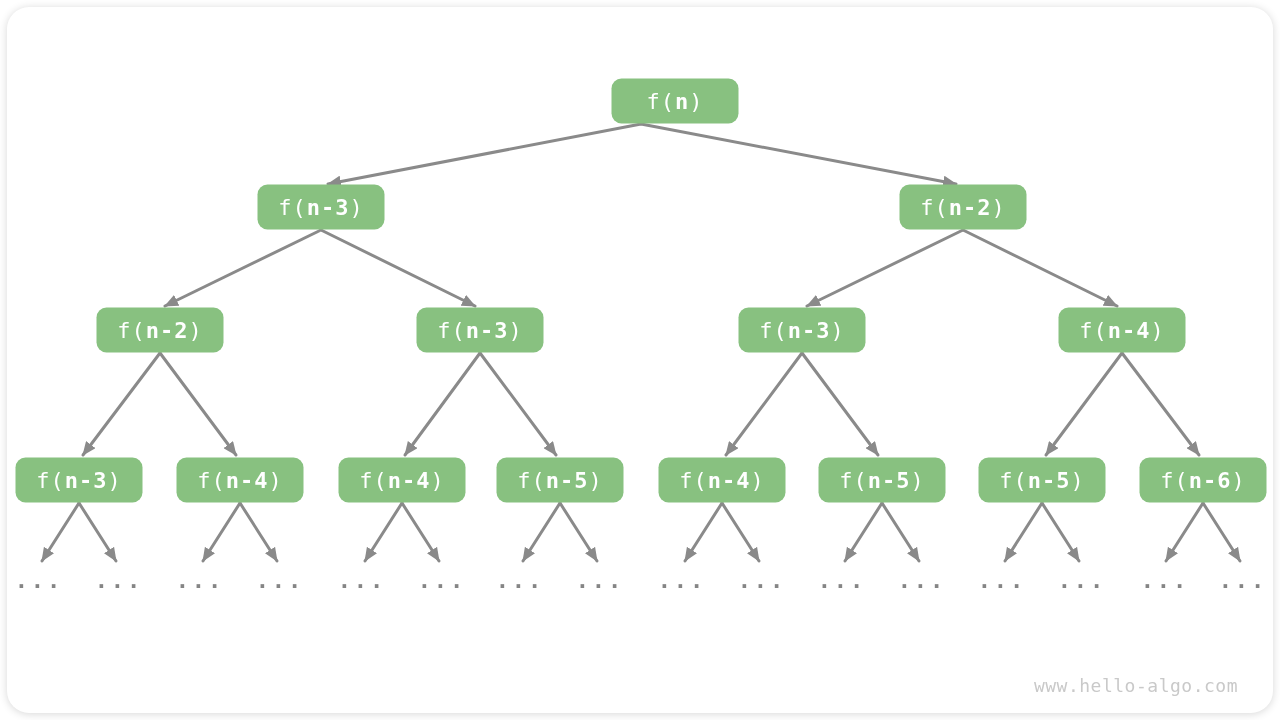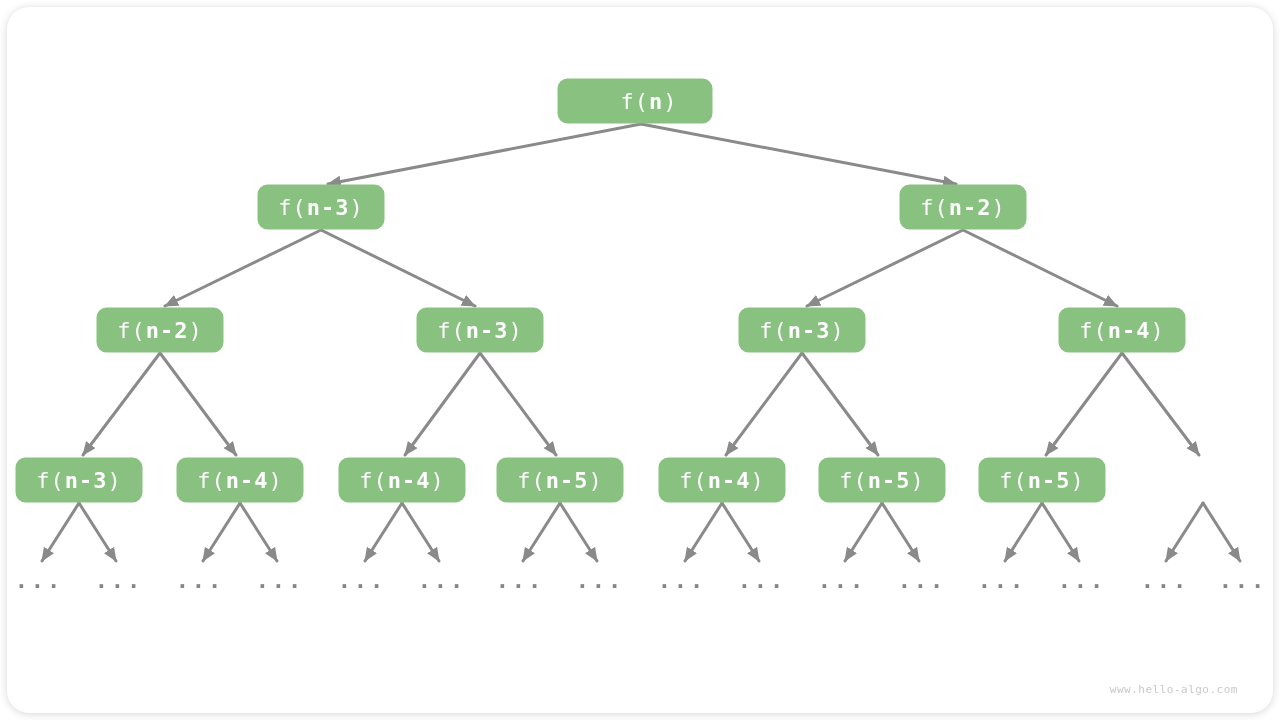--- a/index.html
+++ b/index.html
@@ -7,21 +7,21 @@
          font-family:"DejaVu Sans Mono","Liberation Mono",monospace;}
   .card{position:absolute;left:7px;top:7px;right:7px;bottom:7px;background:#ffffff;
         border-radius:22px;box-shadow:0 1px 9px rgba(0,0,0,0.16);}
   .edges{position:absolute;left:0;top:0;width:1280px;height:720px;}
   .node{position:absolute;width:127px;height:45px;transform:translate(-50%,-50%);
         background:#88C180;border-radius:10px;color:#ffffff;text-align:center;
         line-height:45px;font-size:22px;letter-spacing:1px;white-space:nowrap;}
   .node .arg{font-weight:bold;}
   .dots{position:absolute;transform:translate(-50%,-50%);color:#858585;
         font-size:22px;font-weight:bold;letter-spacing:3px;line-height:1;}
-  .watermark{position:absolute;right:42px;bottom:24px;color:#c9c9c9;font-size:11px;
+  .watermark{position:absolute;right:42px;bottom:24px;color:#c9c9c9;font-size:18px;
         letter-spacing:0.5px;}
 </style>
 </head>
 <body>
 
 <div class="stage">
   <div class="card"></div>
 
   <svg class="edges" width="1280" height="720" viewBox="0 0 1280 720">
     <defs>
@@ -56,37 +56,38 @@
       <line x1="722" y1="503" x2="759" y2="561" marker-end="url(#ah)"></line>
       <line x1="882" y1="503" x2="845" y2="561" marker-end="url(#ah)"></line>
       <line x1="882" y1="503" x2="919" y2="561" marker-end="url(#ah)"></line>
       <line x1="1042" y1="503" x2="1005" y2="561" marker-end="url(#ah)"></line>
       <line x1="1042" y1="503" x2="1079" y2="561" marker-end="url(#ah)"></line>
       <line x1="1203" y1="503" x2="1166" y2="561" marker-end="url(#ah)"></line>
       <line x1="1203" y1="503" x2="1240" y2="561" marker-end="url(#ah)"></line>
     </g>
   </svg>
 
-  <div class="node" style="left:635px;top:101px;padding-left:28px;"><span>f(</span><span class="arg">n</span><span>)</span></div>
+  <div class="node" style="left:675px;top:101px;"><span>f(</span><span class="arg">n</span><span>)</span></div>
 
   <div class="node" style="left:321px;top:207px;"><span>f(</span><span class="arg">n-3</span><span>)</span></div>
   <div class="node" style="left:963px;top:207px;"><span>f(</span><span class="arg">n-2</span><span>)</span></div>
 
   <div class="node" style="left:160px;top:330px;"><span>f(</span><span class="arg">n-2</span><span>)</span></div>
   <div class="node" style="left:480px;top:330px;"><span>f(</span><span class="arg">n-3</span><span>)</span></div>
   <div class="node" style="left:802px;top:330px;"><span>f(</span><span class="arg">n-3</span><span>)</span></div>
   <div class="node" style="left:1122px;top:330px;"><span>f(</span><span class="arg">n-4</span><span>)</span></div>
 
   <div class="node" style="left:79px;top:480px;"><span>f(</span><span class="arg">n-3</span><span>)</span></div>
   <div class="node" style="left:240px;top:480px;"><span>f(</span><span class="arg">n-4</span><span>)</span></div>
   <div class="node" style="left:402px;top:480px;"><span>f(</span><span class="arg">n-4</span><span>)</span></div>
   <div class="node" style="left:560px;top:480px;"><span>f(</span><span class="arg">n-5</span><span>)</span></div>
   <div class="node" style="left:722px;top:480px;"><span>f(</span><span class="arg">n-4</span><span>)</span></div>
   <div class="node" style="left:882px;top:480px;"><span>f(</span><span class="arg">n-5</span><span>)</span></div>
   <div class="node" style="left:1042px;top:480px;"><span>f(</span><span class="arg">n-5</span><span>)</span></div>
+  <div class="node" style="left:1203px;top:480px;"><span>f(</span><span class="arg">n-6</span><span>)</span></div>
 
   <span class="dots" style="left:39px;top:581px;">...</span>
   <span class="dots" style="left:119px;top:581px;">...</span>
   <span class="dots" style="left:200px;top:581px;">...</span>
   <span class="dots" style="left:280px;top:581px;">...</span>
   <span class="dots" style="left:362px;top:581px;">...</span>
   <span class="dots" style="left:442px;top:581px;">...</span>
   <span class="dots" style="left:520px;top:581px;">...</span>
   <span class="dots" style="left:600px;top:581px;">...</span>
   <span class="dots" style="left:682px;top:581px;">...</span>

